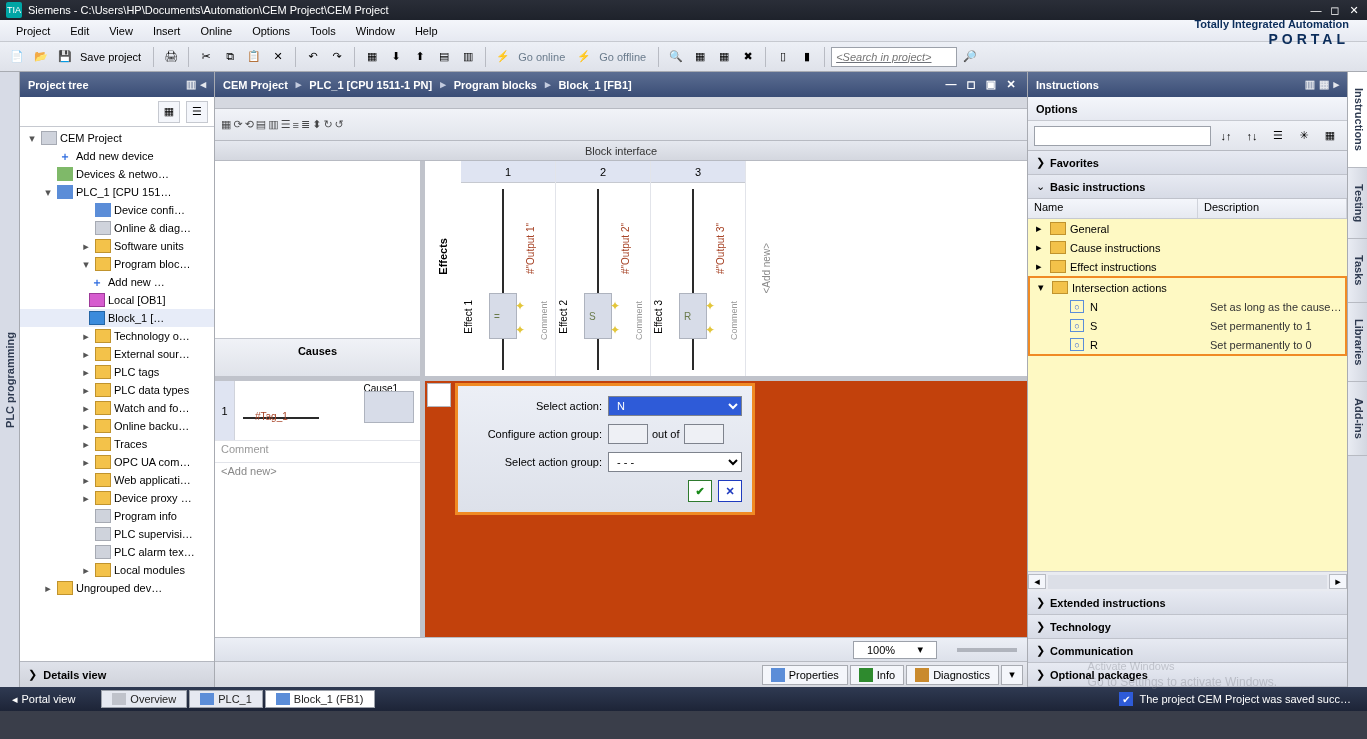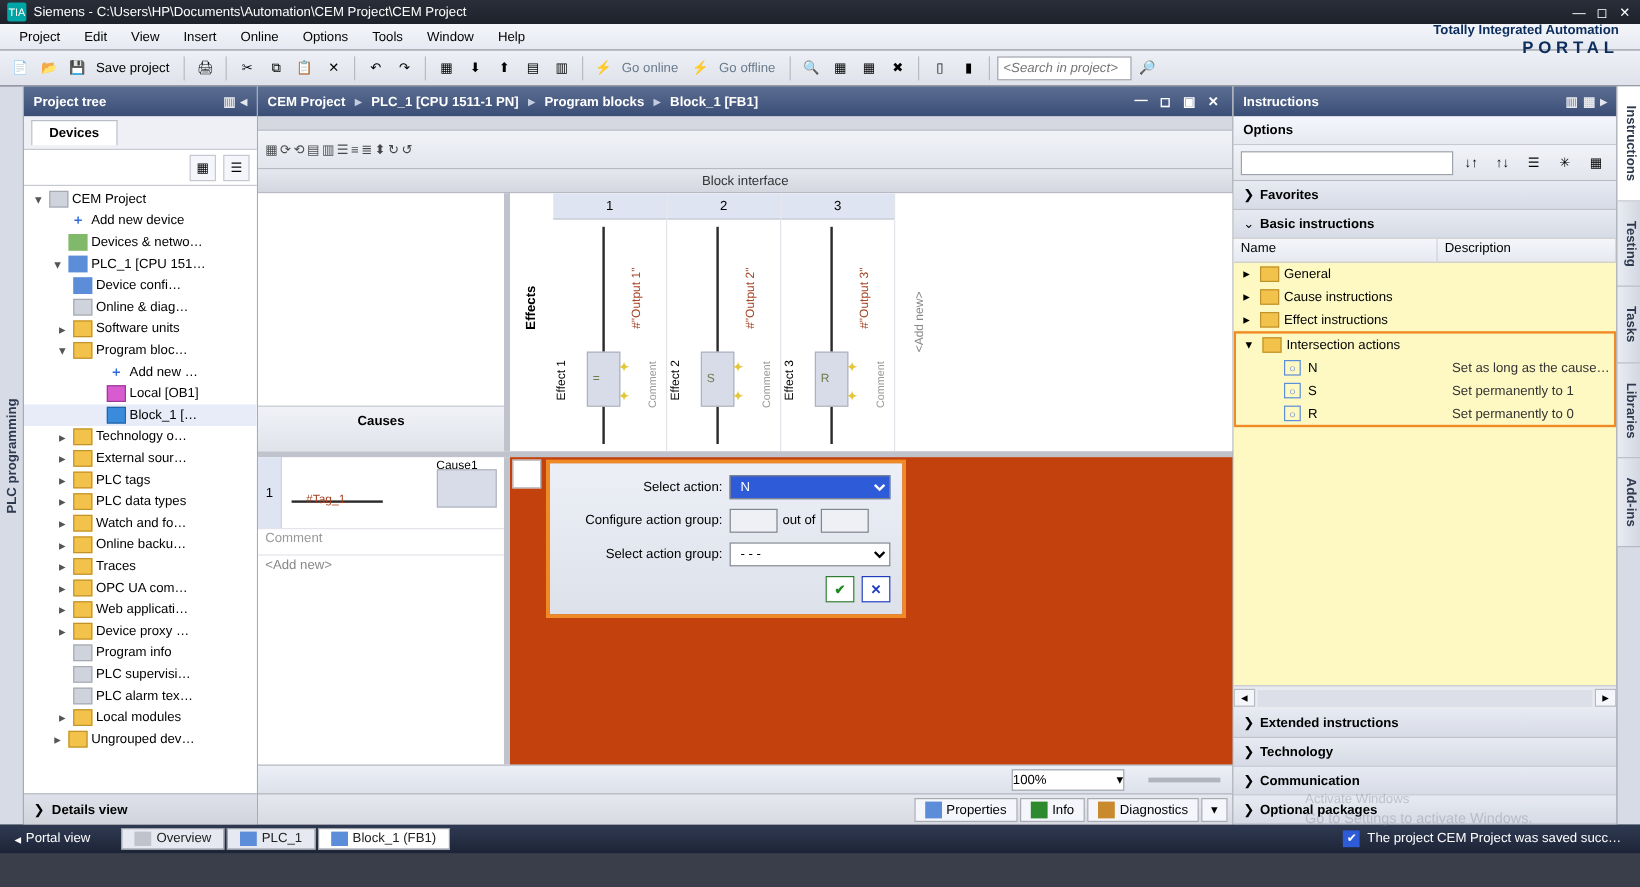--- a/index.html
+++ b/index.html
@@ -16,21 +16,21 @@
 .menubar .mi { padding: 2px 10px; cursor: pointer; }
 .menubar .brand { margin-left: auto; color: #0b2d5b; font-size: 14px; font-weight: bold; text-align: right; padding-right: 12px; }
 .menubar .brand .portal { font-size: 14px; letter-spacing: 4px; color: #0b2d5b; display: block; }
 
 
 .toolbar { height: 30px; background: linear-gradient(#edf0f6, #dfe2ea); display: flex; align-items: center; padding: 0 6px; border-bottom: 1px solid #a8abb2; gap: 2px; }
 .toolbar .tbtn { width: 22px; height: 22px; display: inline-flex; align-items: center; justify-content: center; border: 1px solid transparent; border-radius: 2px; cursor: pointer; }
 .toolbar .sep { width: 1px; height: 20px; background: #b8bbc3; margin: 0 4px; }
 .toolbar .save-lbl { padding: 0 6px 0 2px; cursor: pointer; }
 .toolbar .online-txt { color: #6a7b8c; padding: 0 6px 0 2px; cursor: pointer; }
-.toolbar input.search { height: 20px; width: 112px; border: 1px solid #9ca1aa; padding: 0 4px; font-style: italic; color: #6e727a; }
+.toolbar input.search { height: 20px; width: 126px; border: 1px solid #9ca1aa; padding: 0 4px; font-style: italic; color: #6e727a; text-decoration: underline; }
 
 
 .main { display: flex; height: 615px; }
 
 
 .vtab-left { width: 20px; background: #d7dbe6; border-right: 1px solid #a8abb2; display:flex; align-items:center; justify-content:center; }
 .vtab-left span { writing-mode: vertical-rl; transform: rotate(180deg); font-weight: bold; color:#2e3a50; }
 
 
 .ptree { width: 195px; background: #e9ebf1; border-right: 1px solid #a8abb2; display: flex; flex-direction: column; }
@@ -47,21 +47,21 @@
 .tree .ic.folder { background:#f3c24a; border:1px solid #c0932d; }
 .tree .ic.plc { background:#5b8dd8; }
 .tree .ic.dev { background:#7fb969; }
 .tree .ic.add { color:#2b6adf; font-weight:bold; text-align:center; line-height:14px; }
 .tree .ic.block { background:#3b8bdc; border:1px solid #2465a5; }
 .tree .ic.ob { background:#d65ccf; border:1px solid #9d3a98; }
 .tree .ic.misc { background:#cfd3dc; border:1px solid #a6aab3; }
 .tree .sel { background:#e7ecf8; }
 .tree .l1 { padding-left: 6px; }
 .tree .l2 { padding-left: 22px; }
-.tree .l3 { padding-left: 26px; }
+.tree .l3 { padding-left: 60px; }
 .tree .l4 { padding-left: 54px; }
 
 .details-hdr { height: 26px; background: linear-gradient(#dfe2ea,#d0d3db); border-top:1px solid #b4b7bf; display:flex; align-items:center; padding:0 8px; }
 .details-hdr .chev { margin-right:6px; }
 .details-hdr b { font-weight:bold; }
 
 
 .center { flex:1; display:flex; flex-direction:column; background:#cdd0d8; }
 .crumb { height:25px; background:linear-gradient(#5c6e92,#3a4d76); color:#fff; display:flex; align-items:center; padding:0 8px; font-weight:bold; }
 .crumb .sep-c { margin:0 8px; color:#c4ccdf; }
@@ -127,21 +127,21 @@
 .action-popup select, .action-popup .nbox { flex:1; height:20px; border:1px solid #7e838d; background:#fff; padding: 0 4px;}
 .action-popup select.sel-action { background:#2e5bd8; color:#fff; }
 .action-popup .outof { display:flex; gap:4px; align-items:center; }
 .action-popup .outof .nbox { width:40px; flex:none; background:#eef0f5;}
 .action-popup .btns { display:flex; justify-content:flex-end; gap:6px; }
 .action-popup .btns .ok { width:24px; height:22px; background:#fff; border:1px solid #2e7a2e; color:#1a8a1a; font-weight:bold; display:flex; align-items:center; justify-content:center; cursor:pointer;}
 .action-popup .btns .cancel { width:24px; height:22px; background:#fff; border:1px solid #1f3bbf; color:#1f3bbf; font-weight:bold; display:flex; align-items:center; justify-content:center; cursor:pointer;}
 
 
 .zoombar { height:24px; background:linear-gradient(#eceff6,#dde1ea); border-top:1px solid #b7bac2; display:flex; align-items:center; justify-content:flex-end; padding:0 10px; gap:20px; }
-.zoombar .zsel { border:1px solid #9ca1aa; width:94px; height:18px; background:#fff; padding:0 0; display:flex; align-items:center; justify-content:space-between;}
+.zoombar .zsel { border:1px solid #9ca1aa; width:84px; height:18px; background:#fff; padding:0 13px; display:flex; align-items:center; justify-content:space-between;}
 .zoombar .slider { width:60px; height:4px; background:#b0b4bd; position:relative; }
 
 
 .propbar { height:26px; background:linear-gradient(#e6e8ef,#d7dae1); border-top:1px solid #b7bac2; display:flex; align-items:center; justify-content:flex-end; padding:0 4px; gap:2px;}
 .propbar .ptab { border:1px solid #a8abb2; background:#f4f6fb; height:20px; display:flex; align-items:center; padding:0 8px; cursor:pointer; gap:4px;}
 .propbar .ptab .pi { width:14px; height:14px; display:inline-block; }
 
 
 .rpanel { width: 320px; background:#e9ebf1; border-left:1px solid #a8abb2; display:flex; flex-direction:column; }
 .ropt-hdr { height:24px; background:linear-gradient(#f4f6fb,#e6e9f1); border-bottom:1px solid #c6c9d0; padding:0 8px; display:flex; align-items:center; font-weight:bold;}
@@ -258,23 +258,20 @@
 <div class="main">
   <div class="vtab-left">
       <span>PLC programming</span>
     </div>
 
   <div class="ptree">
     <div class="panel-hdr">
       <span>Project tree</span>
       <span class="icons"><span>▥</span><span>◂</span></span>
     </div>
-    <div class="tab-devices">
-      <span class="tab">Devices</span>
-    </div>
     <div class="ptoolbar">
       <span class="ibtn">▦</span>
       <span class="ibtn">☰</span>
     </div>
     <div class="tree">
       <div class="node l1">
           <span class="tg">▾</span>
           <span class="ic misc"></span>
           <span>CEM Project</span>
         </div>

